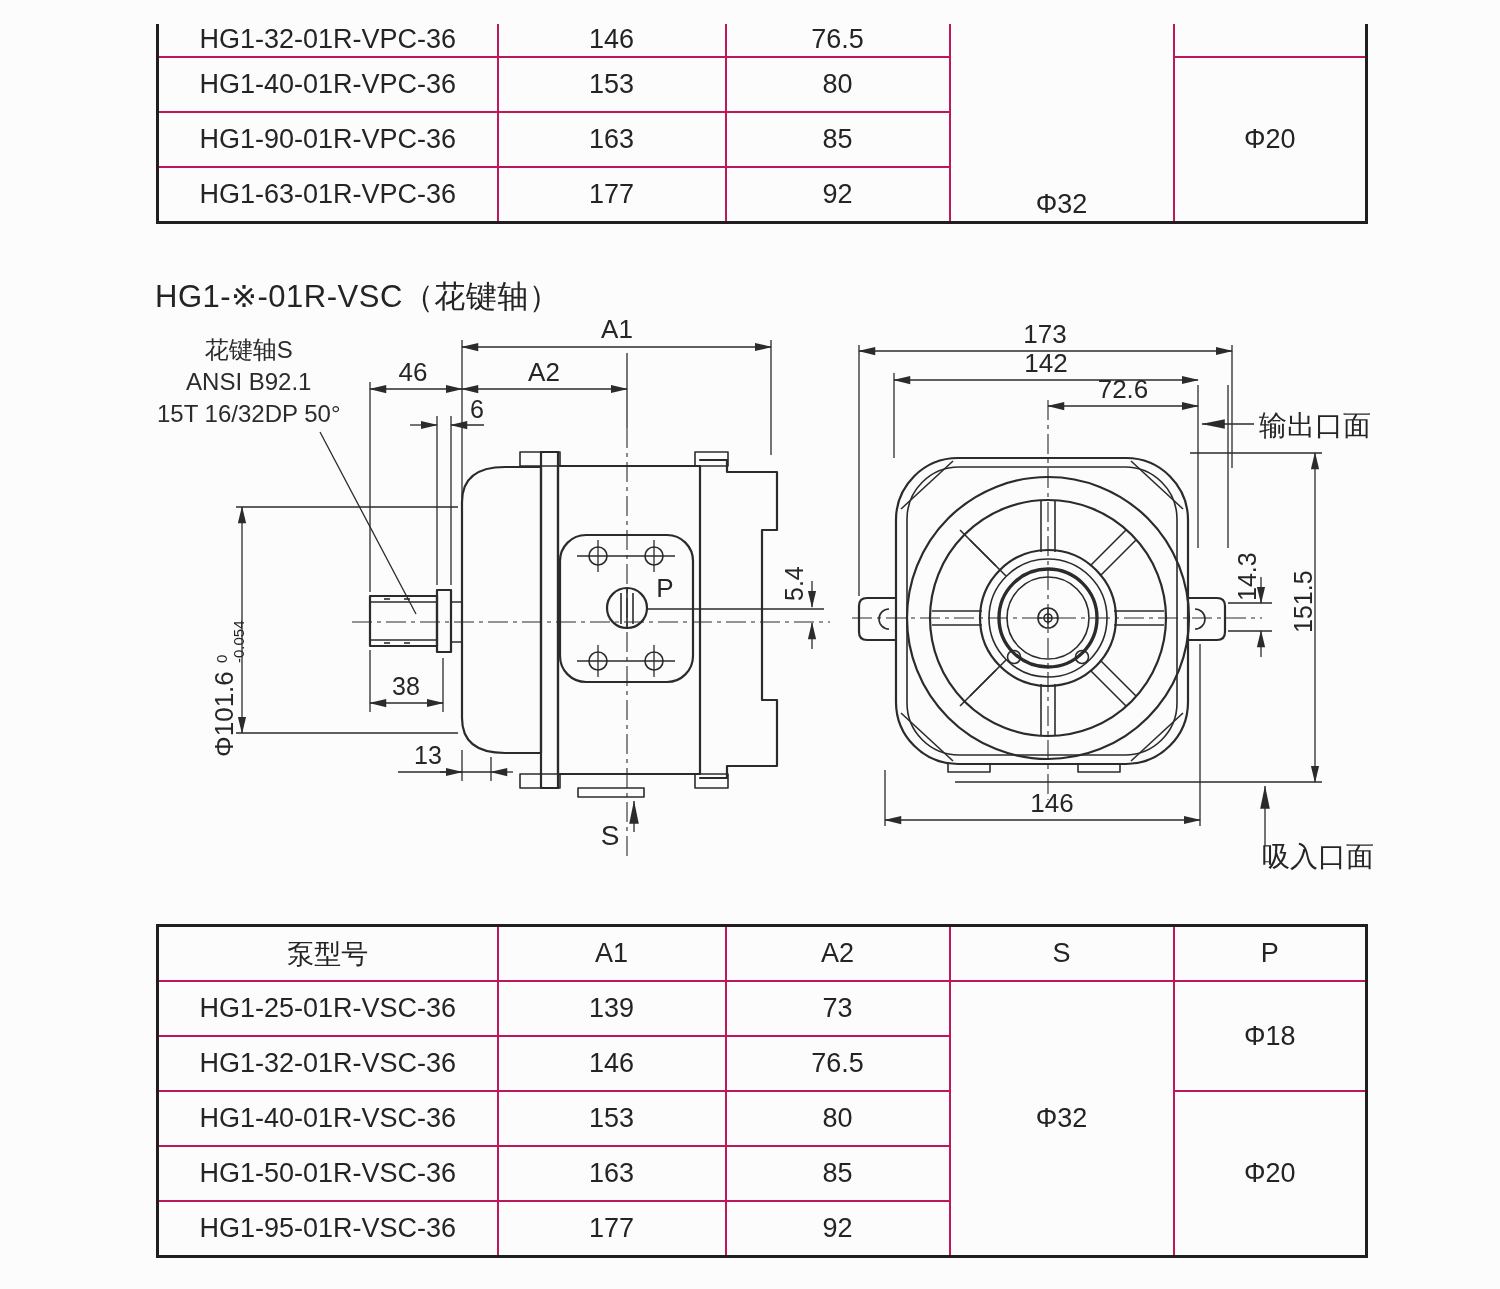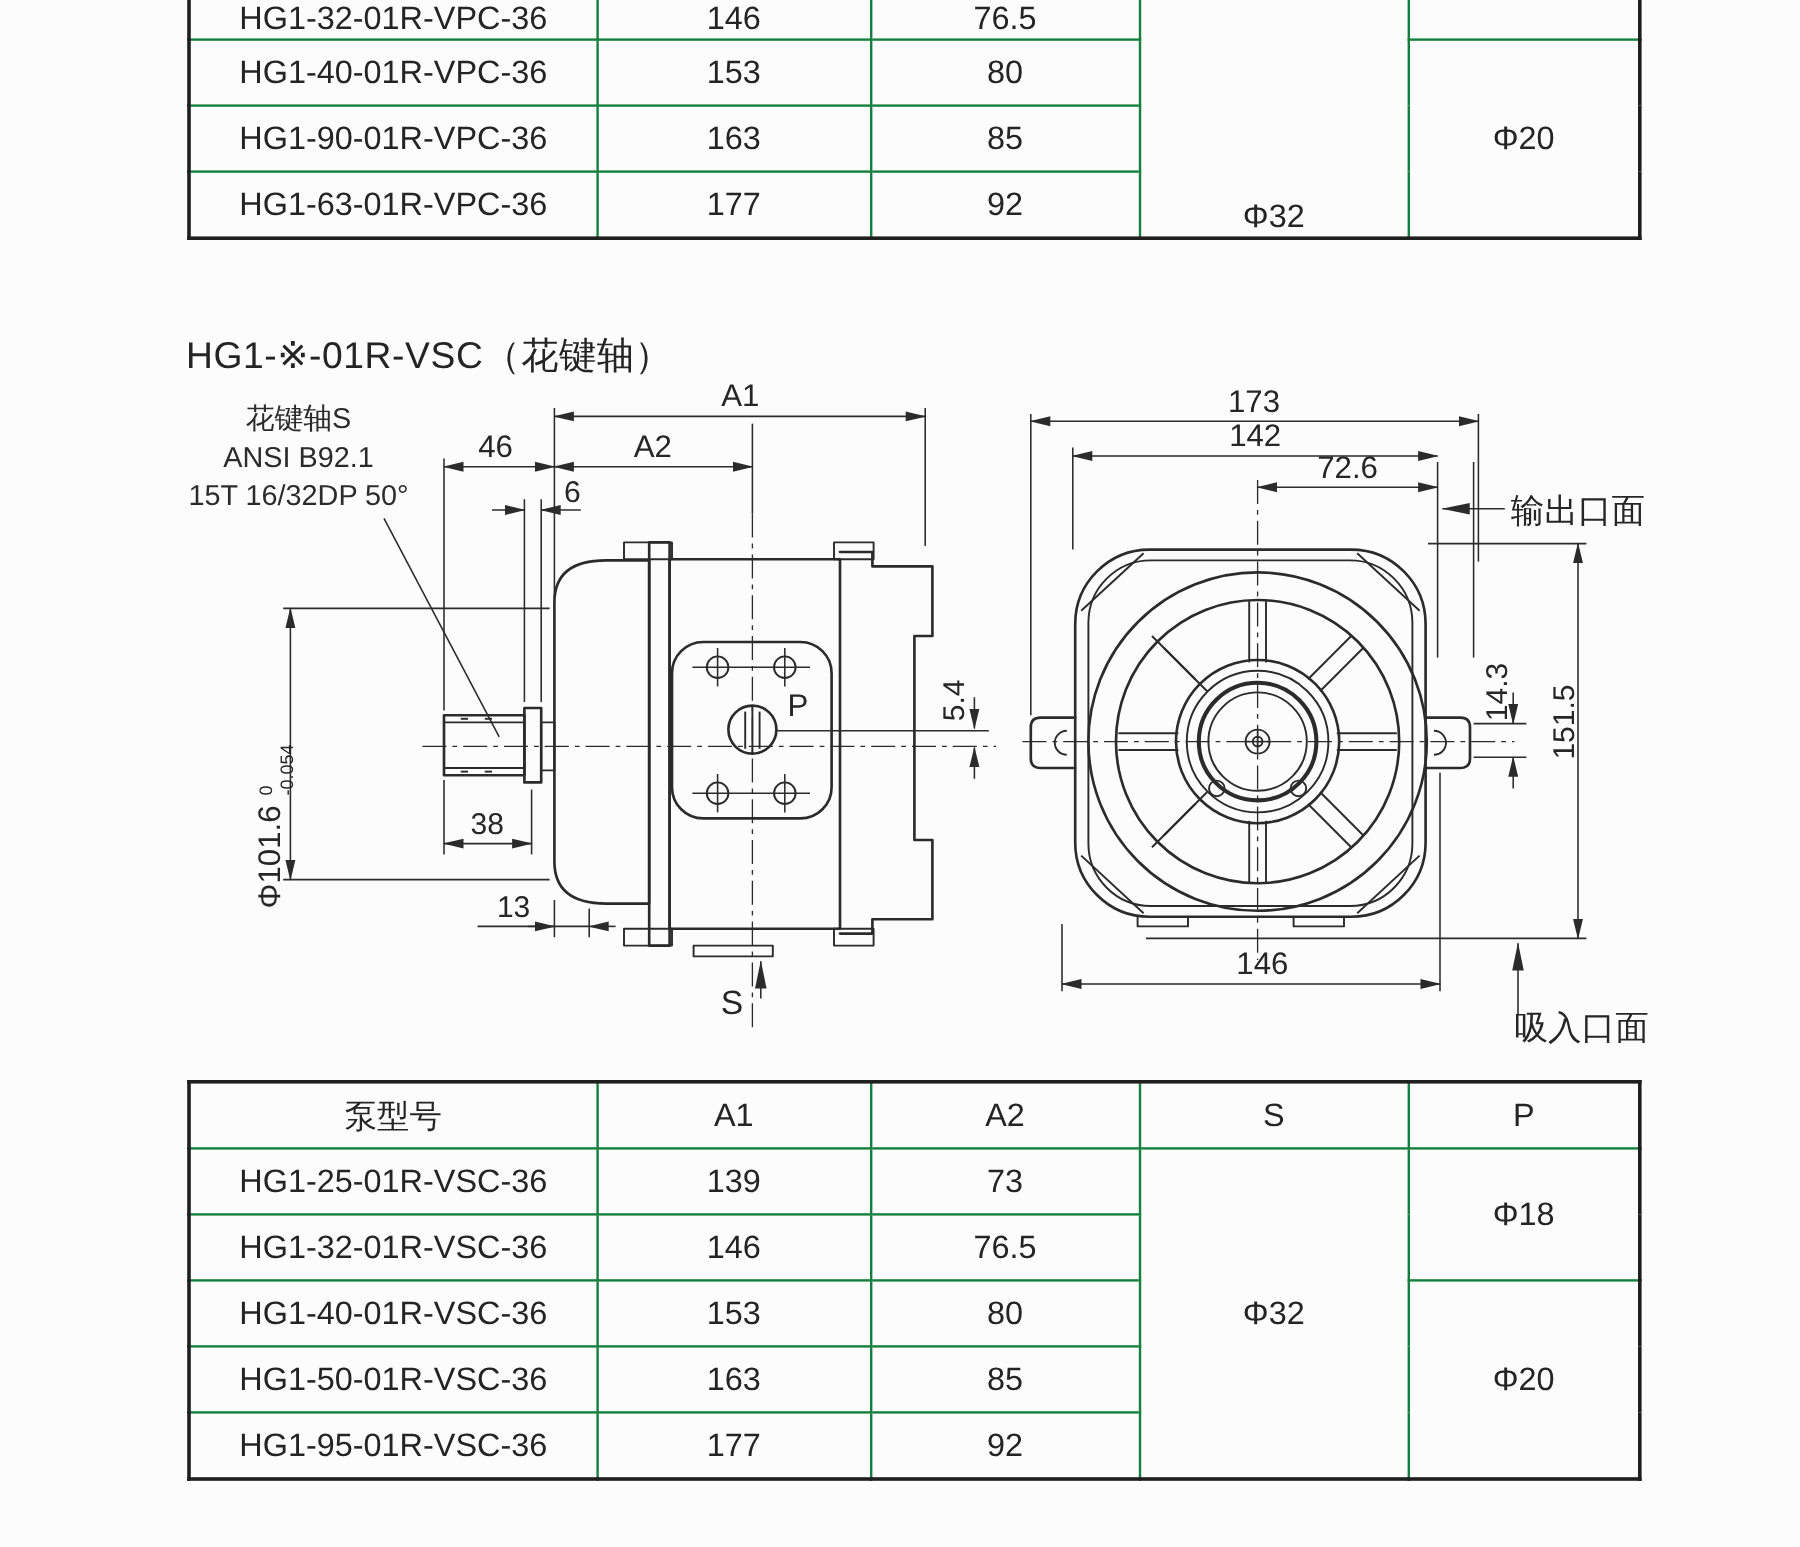--- a/index.html
+++ b/index.html
@@ -1,20 +1,20 @@
 <!DOCTYPE html>
 <html><head>
 <meta charset="utf-8">
 <style>
   html,body{margin:0;padding:0;width:1500px;height:1289px;overflow:hidden;
     background:#fcfcfc;font-family:"Liberation Sans","DejaVu Sans",sans-serif;}
   .abs{position:absolute;}
   
-  table.tbl{border-collapse:collapse;table-layout:fixed;background:#fcfcfc;}
-  table.tbl td,table.tbl th{border:2px solid #15803d;font-size:27px;color:#242424;
+  table.tbl{border-collapse:collapse;table-layout:fixed;background:#fcfcfc;margin-top:24px;}
+  table.tbl td,table.tbl th{border:2px solid #be185d;font-size:27px;color:#242424;
     text-align:center;vertical-align:middle;padding:0;white-space:nowrap;font-weight:normal;}
   table.tbl{border:3px solid #1f1f1f;}
   td.model,th.model{text-align:left;padding-left:18px;}
   #top-table-wrap{left:156px;top:0;}
   #top-table{border-top:none;}
   #top-table tr.cut td{border-top:none;height:30px;vertical-align:bottom;padding-bottom:1px;}
   #top-table td{height:53px;}
   td.s-merged-top{vertical-align:middle;padding-bottom:58px;}
   #bottom-table-wrap{left:156px;top:900px;border-radius:17px;}
   #bottom-table td,#bottom-table th{height:53px;}

